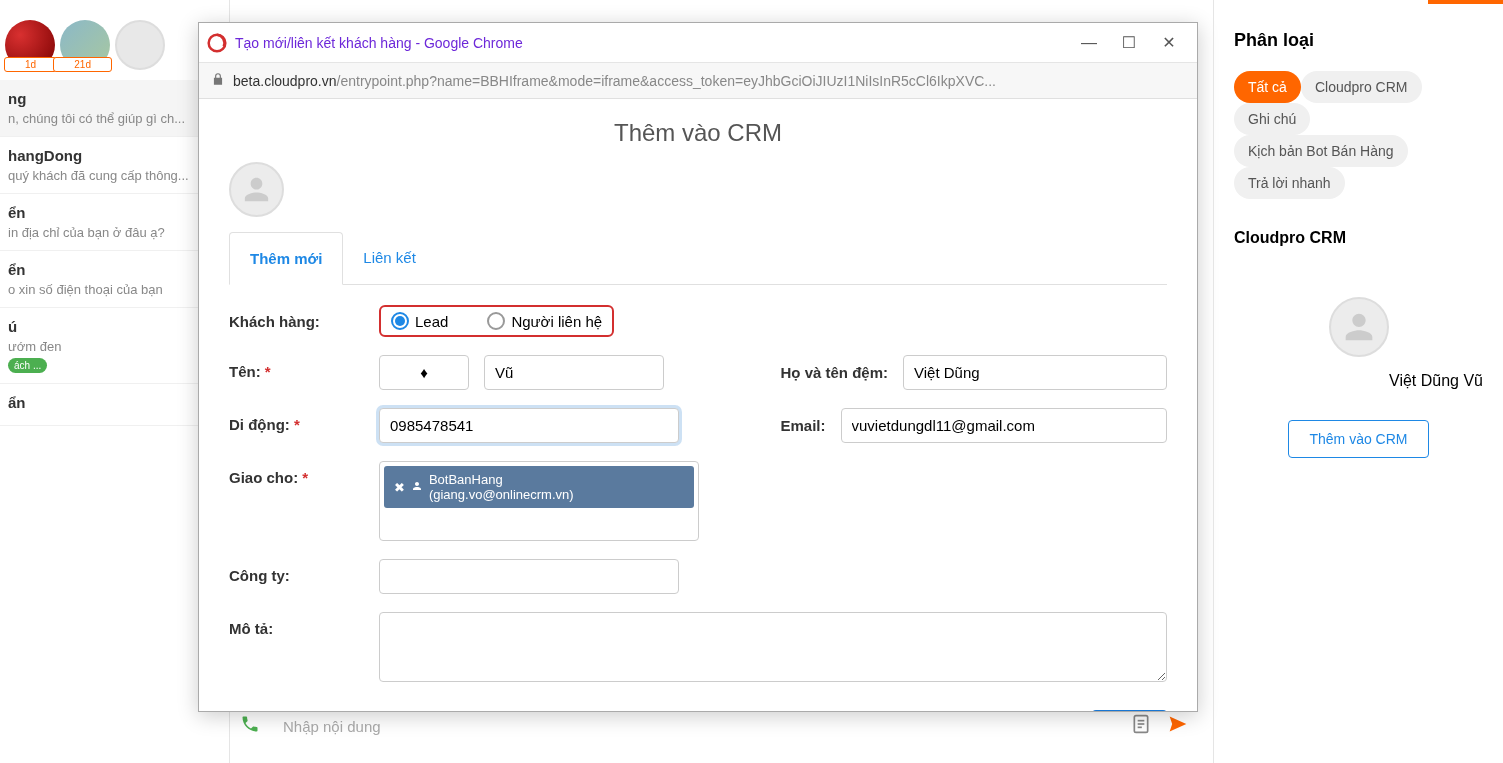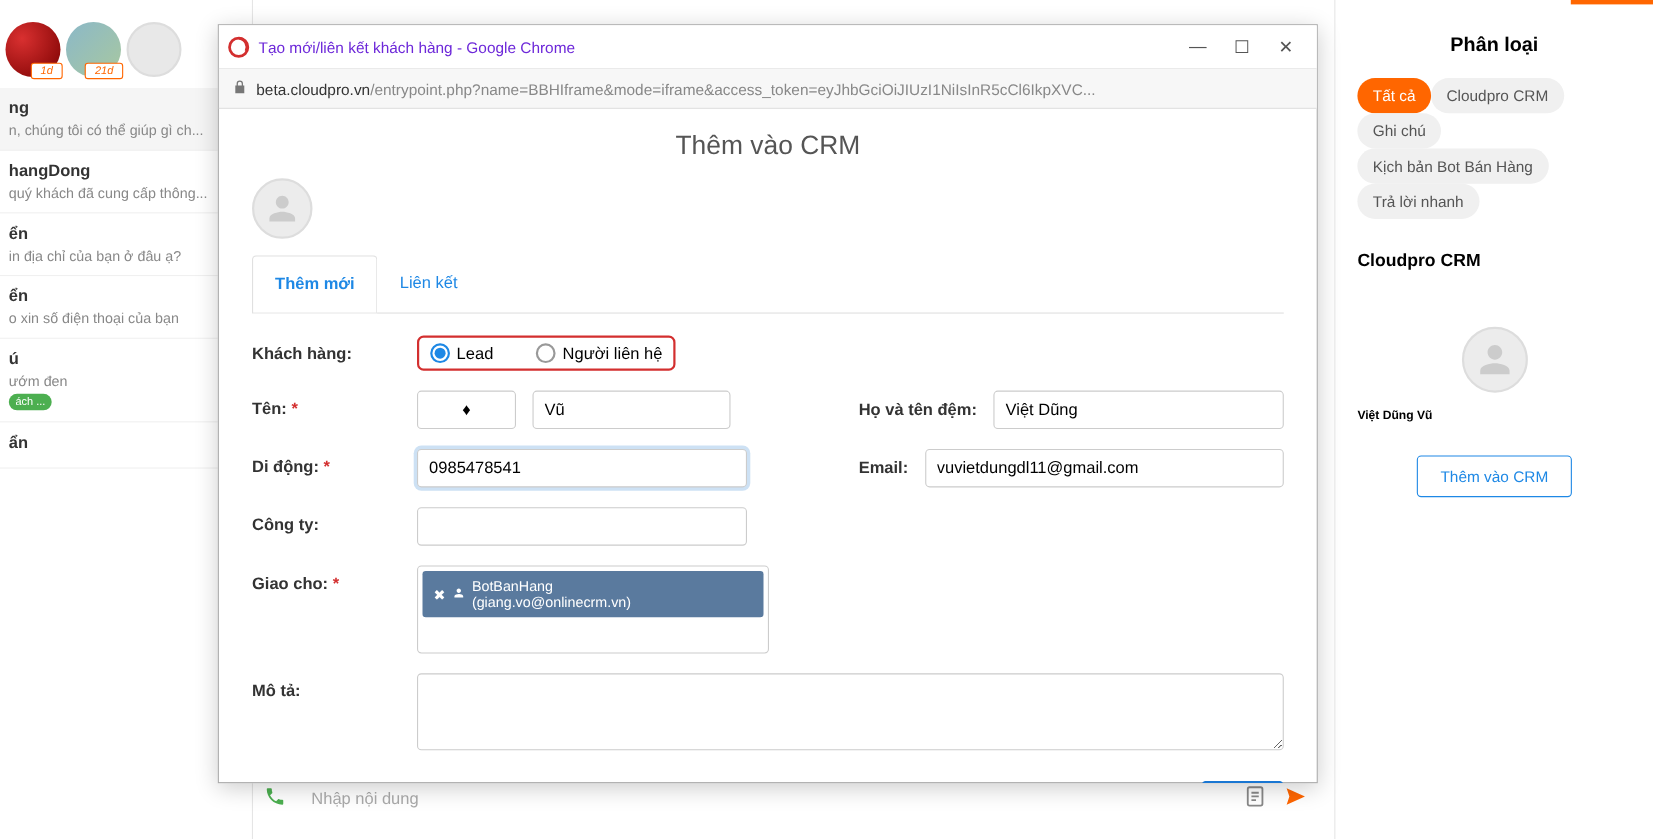--- a/index.html
+++ b/index.html
@@ -6,21 +6,21 @@
 body { width: 1503px; height: 763px; overflow: hidden; position: relative; background: #fff; }
 
 
 .left-col { position: absolute; left: 0; top: 0; width: 230px; height: 100%; border-right: 1px solid #e5e5e5; }
 .avatar-row { display: flex; gap: 5px; padding: 20px 5px 10px 5px; align-items: center; }
 .avatar-wrap { position: relative; }
 .avatar { width: 50px; height: 50px; border-radius: 50%; background: #ccc; }
 .avatar.red { background: radial-gradient(circle at 30% 30%, #d93030, #7a0000); }
 .avatar.nature { background: linear-gradient(135deg, #8bb8c8, #a8c8a0); }
 .avatar.grey { background: #e8e8e8; border: 2px solid #ddd; }
-.badge { position: absolute; bottom: -2px; right: -2px; background: #fff; border: 1px solid #ff6600; color: #ff6600; font-size: 10px; padding: 1px 8px; border-radius: 3px; font-style: italic; }
+.badge { position: absolute; bottom: -2px; right: -2px; background: #fff; border: 1px solid #ff6600; color: #ff6600; font-size: 10px; padding: 1px 20px; border-radius: 3px; }
 .chat-item { padding: 10px 8px; border-bottom: 1px solid #f0f0f0; }
 .chat-item.active { background: #f5f5f5; }
 .chat-title { font-weight: bold; color: #333; font-size: 15px; margin-bottom: 4px; }
 .chat-preview { color: #888; font-size: 13px; white-space: nowrap; overflow: hidden; text-overflow: ellipsis; }
 .tag-small { display: inline-block; background: #4caf50; color: #fff; font-size: 10px; padding: 2px 6px; border-radius: 8px; margin-top: 4px; }
 
 
 .chrome-win { position: absolute; left: 198px; top: 22px; width: 1000px; height: 690px; background: #fff; border: 1px solid #aaa; box-shadow: 0 4px 20px rgba(0,0,0,0.2); }
 .titlebar { height: 40px; display: flex; align-items: center; padding: 0 8px; background: #fff; border-bottom: 1px solid #e5e5e5; }
 .app-icon { width: 20px; height: 20px; margin-right: 8px; }
@@ -65,27 +65,27 @@
 
 .chat-input-row { position: absolute; left: 240px; bottom: 20px; width: 950px; display: flex; align-items: center; gap: 15px; }
 .phone-icon { color: #4caf50; font-size: 20px; }
 .chat-input { flex: 1; color: #aaa; font-size: 15px; padding: 8px; }
 .doc-icon { color: #888; font-size: 20px; }
 .send-icon { color: #ff6600; font-size: 20px; }
 
 
 .right-panel { position: absolute; right: 0; top: 0; width: 290px; height: 100%; border-left: 1px solid #e5e5e5; padding: 30px 20px; }
 .right-panel::before { content: ''; position: absolute; top: 0; right: 0; width: 75px; height: 4px; background: #ff6600; }
-.rp-title { font-size: 18px; font-weight: bold; margin-bottom: 20px; text-align: center; }
+.rp-title { font-size: 18px; font-weight: bold; margin-bottom: 20px; }
 .chips { display: flex; flex-wrap: wrap; margin-bottom: 30px; }
 .chip { background: #f0f0f0; color: #555; padding: 8px 14px; border-radius: 16px; font-size: 14px; }
 .chip.active { background: #ff6600; color: #fff; }
 .rp-section { font-weight: bold; margin-bottom: 50px; }
 .rp-avatar { width: 60px; height: 60px; border-radius: 50%; background: #ececec; margin: 0 auto 15px; display: flex; align-items: center; justify-content: center; border: 2px solid #ddd; }
-.rp-name { text-align: left; font-weight: bold; font-size: 11px; margin-bottom: 30px; }
+.rp-name { text-align: right; font-weight: normal; font-size: 16px; margin-bottom: 30px; }
 .rp-btn { display: block; margin: 0 auto; border: 1px solid #1e88e5; color: #1e88e5; background: #fff; padding: 10px 20px; border-radius: 4px; font-size: 14px; }
 </style>
 </head>
 <body>
 
 <div class="left-col">
   <div class="avatar-row">
     <div class="avatar-wrap">
       <div class="avatar red"></div>
       <span class="badge">1d</span>
@@ -216,42 +216,42 @@
           <div>
               <input type="text" class="focused" style="width: 300px;" value="0985478541">
             </div>
           <div>
             <span class="sub-label">Email:</span>
             <input type="text" value="vuvietdungdl11@gmail.com" style="">
           </div>
         </div>
       </div>
       <div class="form-row">
-        <div class="form-label">Công ty:</div>
-        <div class="form-fields">
-            <input type="text" style="width: 300px;">
-          </div>
-      </div>
-      <div class="form-row">
         <div class="form-label"><span>Giao cho:</span> <span class="req">*</span></div>
         <div class="form-fields">
           <div class="assigned-box">
             <div class="assigned-chip">
               <span>✖</span>
               <span>
                 <svg width="12" height="12" viewBox="0 0 24 24" fill="#fff">
                     <path d="M12 12c2.2 0 4-1.8 4-4s-1.8-4-4-4-4 1.8-4 4 1.8 4 4 4zm0 2c-2.7 0-8 1.3-8 4v2h16v-2c0-2.7-5.3-4-8-4z"></path>
                   </svg>
               </span>
               <span><span>BotBanHang</span><br><span>(giang.vo@onlinecrm.vn)</span></span>
             </div>
           </div>
         </div>
       </div>
       <div class="form-row">
+        <div class="form-label">Công ty:</div>
+        <div class="form-fields">
+            <input type="text" style="width: 300px;">
+          </div>
+      </div>
+      <div class="form-row">
         <div class="form-label">Mô tả:</div>
         <div class="form-fields">
             <textarea style=""></textarea>
           </div>
       </div>
       <button class="save-btn">Lưu</button>
     </div>
   </div>
 </div>
 

